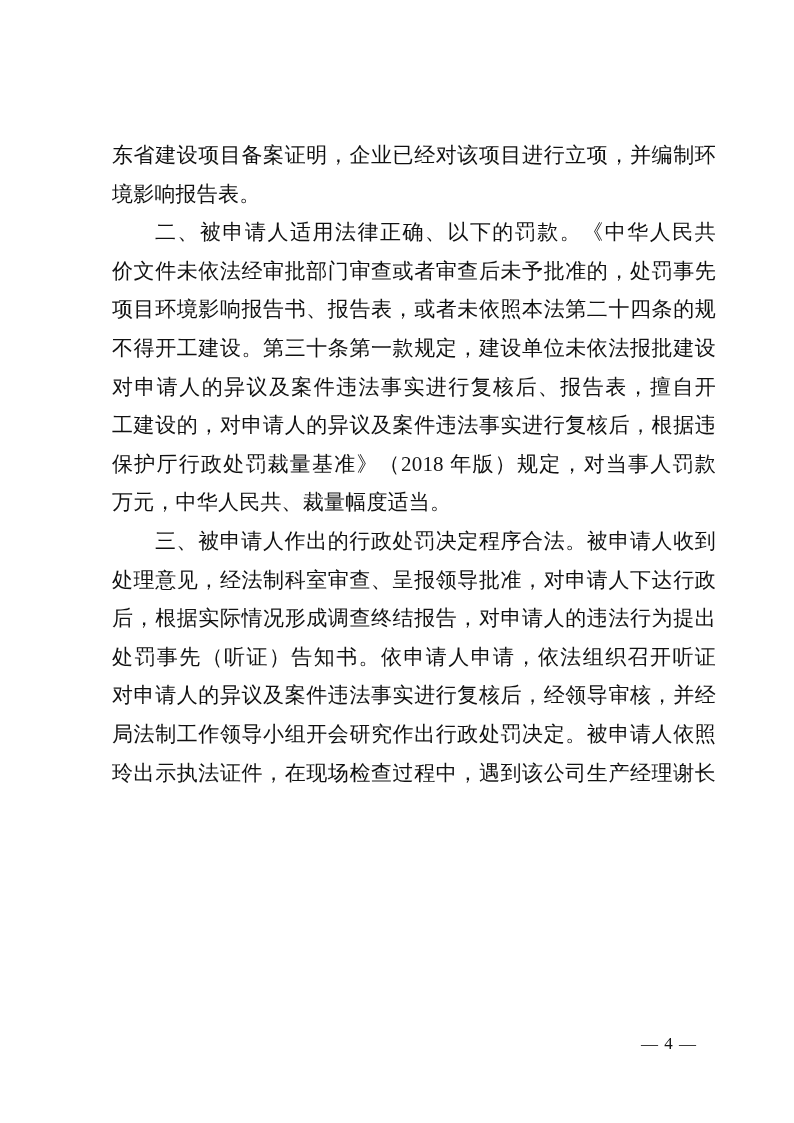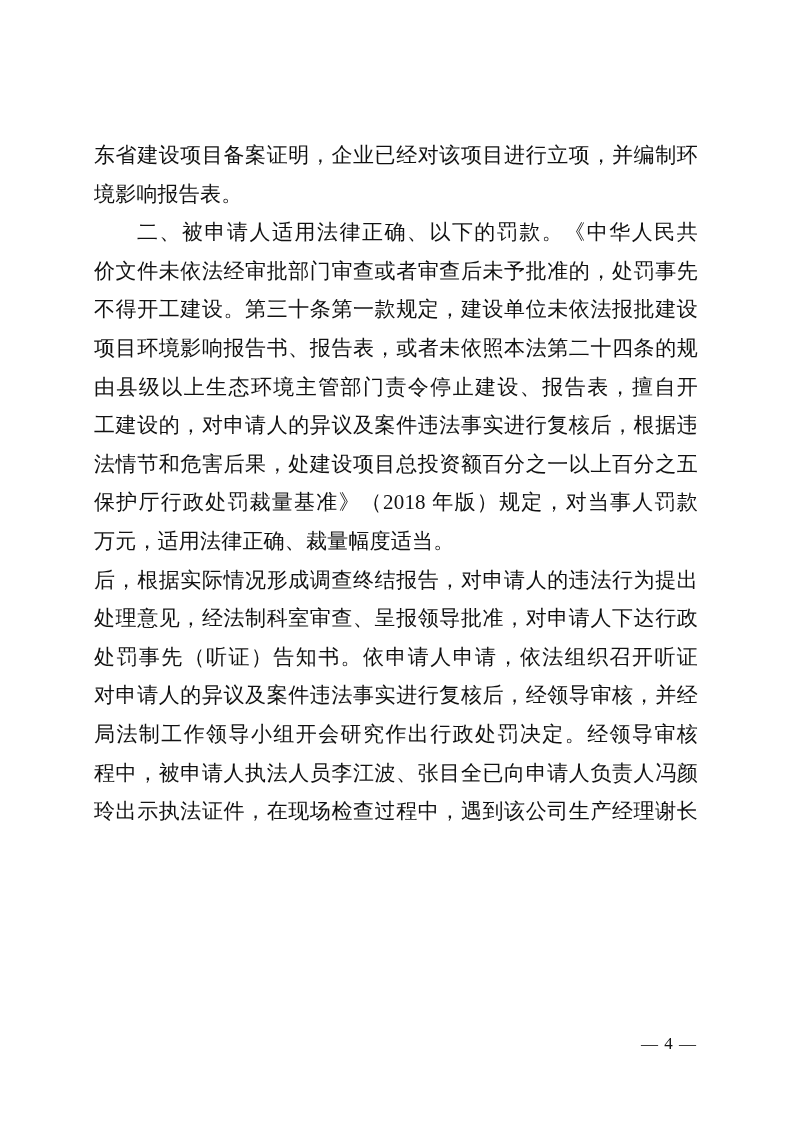--- a/index.html
+++ b/index.html
@@ -11,21 +11,21 @@
     position: relative;
     width: 794px;
     height: 1123px;
     background: #ffffff;
     font-family: "Liberation Serif", "DejaVu Serif", serif;
     color: #111111;
     overflow: hidden;
   }
   .content {
     position: absolute;
-    left: 94px;
+    left: 112px;
     top: 136px;
     width: 604px;
   }
   .line {
     height: 38.6px;
     line-height: 38.6px;
     font-size: 21px;
     overflow: hidden;
     text-align: justify;
     text-align-last: justify;
@@ -50,29 +50,28 @@
 </style>
 </head>
 <body>
 
 <div class="page">
   <div class="content">
     <div class="line">东省建设项目备案证明，企业已经对该项目进行立项，并编制环</div>
     <div class="line short">境影响报告表。</div>
     <div class="line indent">二、被申请人适用法律正确、以下的罚款。《中华人民共</div>
     <div class="line">价文件未依法经审批部门审查或者审查后未予批准的，处罚事先</div>
+    <div class="line">项目环境影响报告书、报告表，或者未依照本法第二十四条的规</div>
     <div class="line">不得开工建设。第三十条第一款规定，建设单位未依法报批建设</div>
-    <div class="line">项目环境影响报告书、报告表，或者未依照本法第二十四条的规</div>
-    <div class="line">由县级以上生态环境主管部门责令停止建设、报告表，擅自开</div>
+    <div class="line">对申请人的异议及案件违法事实进行复核后、报告表，擅自开</div>
     <div class="line">工建设的，对申请人的异议及案件违法事实进行复核后，根据违</div>
-    <div class="line">法情节和危害后果，处建设项目总投资额百分之一以上百分之五</div>
     <div class="line">保护厅行政处罚裁量基准》（2018 年版）规定，对当事人罚款 16</div>
-    <div class="line short">万元，适用法律正确、裁量幅度适当。</div>
+    <div class="line short">万元，中华人民共、裁量幅度适当。</div>
+    <div class="line indent">三、被申请人作出的行政处罚决定程序合法。被申请人收到</div>
+    <div class="line">处理意见，经法制科室审查、呈报领导批准，对申请人下达行政</div>
     <div class="line">后，根据实际情况形成调查终结报告，对申请人的违法行为提出</div>
-    <div class="line">处理意见，经法制科室审查、呈报领导批准，对申请人下达行政</div>
     <div class="line">处罚事先（听证）告知书。依申请人申请，依法组织召开听证会，</div>
     <div class="line">对申请人的异议及案件违法事实进行复核后，经领导审核，并经</div>
-    <div class="line">局法制工作领导小组开会研究作出行政处罚决定。经领导审核</div>
-    <div class="line">程中，被申请人执法人员李江波、张目全已向申请人负责人冯颜</div>
+    <div class="line">局法制工作领导小组开会研究作出行政处罚决定。被申请人依照</div>
     <div class="line">玲出示执法证件，在现场检查过程中，遇到该公司生产经理谢长</div>
   </div>
   <div class="footer">— 4 —</div>
 </div>
 
 </body></html>

